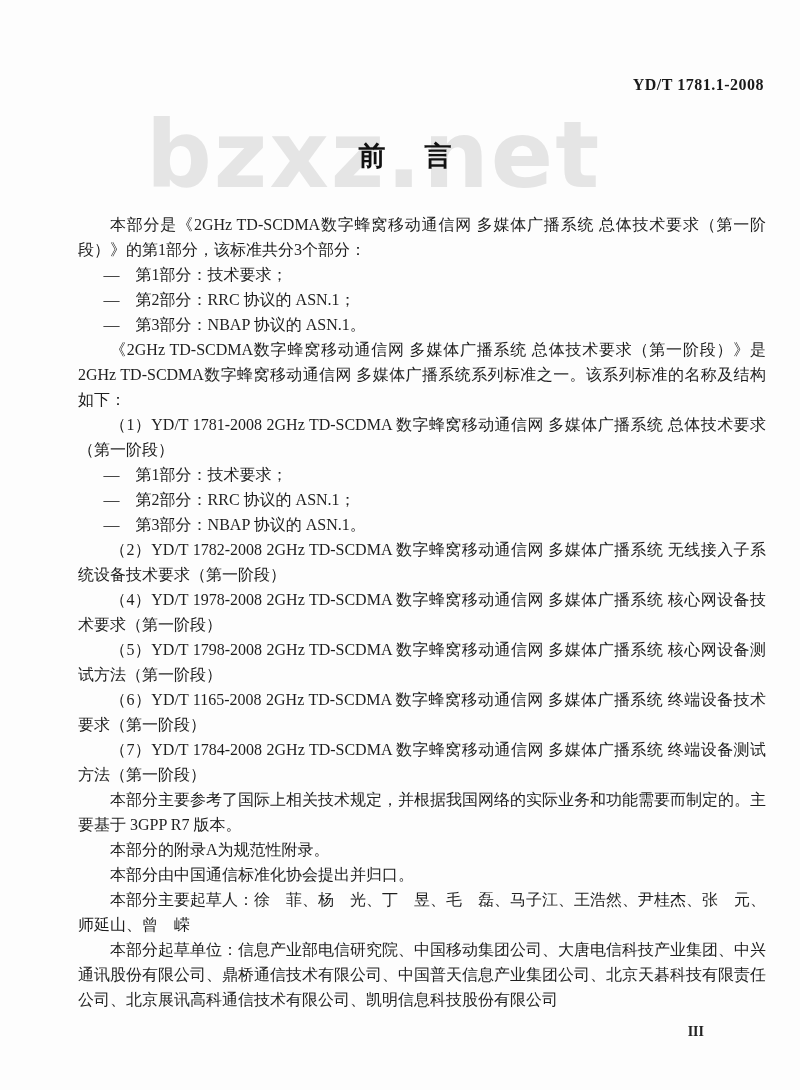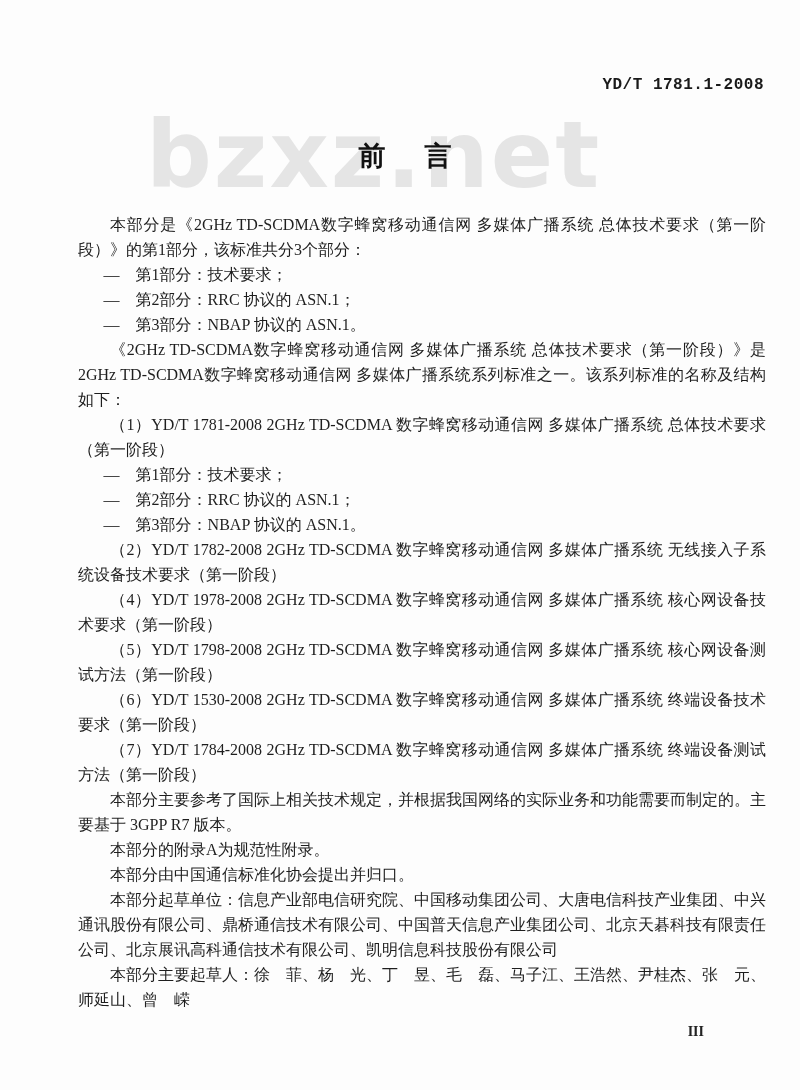--- a/index.html
+++ b/index.html
@@ -18,21 +18,21 @@
     height: 1090px;
     background: var(--background);
     font-family: "Liberation Serif", serif;
     color: var(--text);
     overflow: hidden;
   }
   .header-code {
     position: absolute;
     top: 76px;
     right: 36px;
-    font-family: Liberation Mono, monospace;
+    font-family: Liberation Serif, serif;
     font-size: 16px;
     font-weight: 700;
     letter-spacing: 0.5px;
     color: #1a1a1a;
     z-index: 2;
   }
   .watermark {
     position: absolute;
     top: 102px;
     left: 146px;
@@ -103,23 +103,23 @@
       <p class="para dash">—　第2部分：RRC 协议的 ASN.1；</p>
       <p class="para dash">—　第3部分：NBAP 协议的 ASN.1。</p>
       <p class="para indent">《2GHz TD-SCDMA数字蜂窝移动通信网 多媒体广播系统 总体技术要求（第一阶段）》是2GHz TD-SCDMA数字蜂窝移动通信网 多媒体广播系统系列标准之一。该系列标准的名称及结构如下：</p>
       <p class="para indent">（1）YD/T 1781-2008 2GHz TD-SCDMA 数字蜂窝移动通信网 多媒体广播系统 总体技术要求（第一阶段）</p>
       <p class="para dash">—　第1部分：技术要求；</p>
       <p class="para dash">—　第2部分：RRC 协议的 ASN.1；</p>
       <p class="para dash">—　第3部分：NBAP 协议的 ASN.1。</p>
       <p class="para indent">（2）YD/T 1782-2008 2GHz TD-SCDMA 数字蜂窝移动通信网 多媒体广播系统 无线接入子系统设备技术要求（第一阶段）</p>
       <p class="para indent">（4）YD/T 1978-2008 2GHz TD-SCDMA 数字蜂窝移动通信网 多媒体广播系统 核心网设备技术要求（第一阶段）</p>
       <p class="para indent">（5）YD/T 1798-2008 2GHz TD-SCDMA 数字蜂窝移动通信网 多媒体广播系统 核心网设备测试方法（第一阶段）</p>
-      <p class="para indent">（6）YD/T 1530-2008 2GHz TD-SCDMA 数字蜂窝移动通信网 多媒体广播系统 终端设备技术要求（第一阶段）</p>
+      <p class="para indent">（6）YD/T 1165-2008 2GHz TD-SCDMA 数字蜂窝移动通信网 多媒体广播系统 终端设备技术要求（第一阶段）</p>
       <p class="para indent">（7）YD/T 1784-2008 2GHz TD-SCDMA 数字蜂窝移动通信网 多媒体广播系统 终端设备测试方法（第一阶段）</p>
       <p class="para indent">本部分主要参考了国际上相关技术规定，并根据我国网络的实际业务和功能需要而制定的。主要基于 3GPP R7 版本。</p>
       <p class="para indent">本部分的附录A为规范性附录。</p>
       <p class="para indent">本部分由中国通信标准化协会提出并归口。</p>
+      <p class="para indent">本部分主要起草人：徐　菲、杨　光、丁　昱、毛　磊、马子江、王浩然、尹桂杰、张　元、师延山、曾　嵘</p>
       <p class="para indent">本部分起草单位：信息产业部电信研究院、中国移动集团公司、大唐电信科技产业集团、中兴通讯股份有限公司、鼎桥通信技术有限公司、中国普天信息产业集团公司、北京天碁科技有限责任公司、北京展讯高科通信技术有限公司、凯明信息科技股份有限公司</p>
-      <p class="para indent">本部分主要起草人：徐　菲、杨　光、丁　昱、毛　磊、马子江、王浩然、尹桂杰、张　元、师延山、曾　嵘</p>
     </div>
 
   <div class="page-number">III</div>
 </div>
 
 </body></html>

